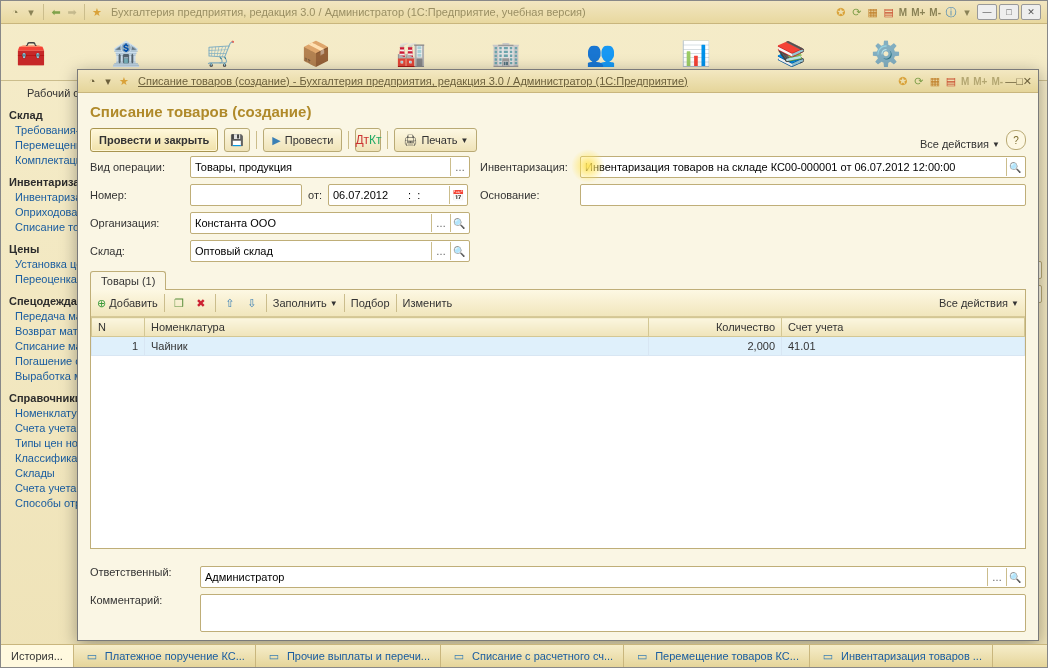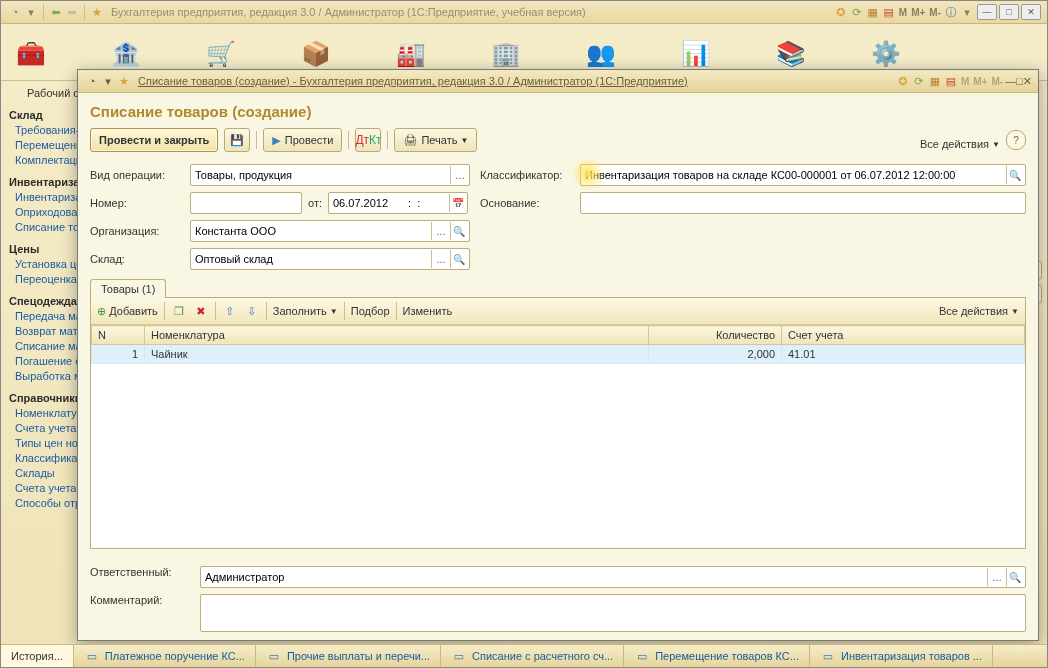--- a/index.html
+++ b/index.html
@@ -18,21 +18,21 @@
   .sidebar .first{color:#333;font-size:11px;margin:4px 8px 2px 22px}
   .sidebar h4{margin:10px 4px 3px 4px;font-size:11px;font-weight:bold;color:#2c2c2c}
   .sidebar a{display:block;color:#1a5da0;text-decoration:none;margin:3px 4px 3px 10px;font-size:11px;white-space:nowrap;overflow:hidden;text-overflow:clip}
   
   .inner-window{position:absolute;left:76px;top:68px;width:960px;height:570px;background:#faf6e4;border:1px solid #7a7a7a;box-shadow:0 4px 16px rgba(0,0,0,.35);display:flex;flex-direction:column}
   .inner-title{height:22px;background:linear-gradient(#f3e8c2,#e5d59a);display:flex;align-items:center;padding:0 6px;color:#6c603c;border-bottom:1px solid #c9b67d;font-size:11px}
   .inner-title .spacer{flex:1}
   .inner-title .mlabel{font-weight:bold;color:#b4a772;margin:0 2px;font-size:10px}
   .inner-body{flex:1;padding:10px 12px 8px 12px;display:flex;flex-direction:column;overflow:hidden}
   h1.form-title{margin:0 0 8px 0;font-size:15px;font-weight:bold;color:#b08a2a}
-  .cmdbar{display:flex;align-items:center;gap:6px;margin-bottom:12px}
+  .cmdbar{display:flex;align-items:center;gap:6px;margin-bottom:4px}
   .btn{height:22px;border:1px solid #b9aa75;background:linear-gradient(#fdf8e3,#efe3b8);border-radius:3px;padding:0 8px;display:inline-flex;align-items:center;font-size:11px;color:#333;cursor:pointer}
   .btn.primary{font-weight:bold;border-color:#a8944f;background:linear-gradient(#fff8db,#f0e1a9);box-shadow:inset 0 0 0 1px #fff7d6}
   .btn.icon-only{width:24px;padding:0;justify-content:center}
   .btn .caret{margin-left:3px;font-size:8px}
   .vdiv{width:1px;height:18px;background:#cbbd8c}
   .form-grid{display:grid;grid-template-columns:90px 280px 90px 1fr;column-gap:10px;row-gap:6px;align-items:center;margin-bottom:6px}
   .lbl{color:#333;font-size:11px;white-space:nowrap}
   .fld{height:20px;border:1px solid #bfae78;background:#fff;display:flex;align-items:center;border-radius:2px}
   .fld input{flex:1;border:none;outline:none;height:18px;padding:0 4px;font-size:11px;background:transparent}
   .fld .dots{width:18px;height:18px;border-left:1px solid #cbbd8c;display:flex;align-items:center;justify-content:center;font-size:10px;cursor:pointer;color:#555}
@@ -187,21 +187,21 @@
           <span class="help">?</span>
         </div>
       </div>
 
       <div class="form-grid">
         <div class="lbl">Вид операции:</div>
         <div class="fld">
           <input value="Товары, продукция" style="">
           <span class="dots">…</span>
         </div>
-        <div class="lbl">Классификатор:</div>
+        <div class="lbl">Инвентаризация:</div>
         <div class="fld" style="position:relative">
           <input value="Инвентаризация товаров на складе КС00-000001 от 06.07.2012 12:00:00" style="">
           <span class="mag">🔍</span>
           <div class="highlight" style="left:-10px;top:-8px"></div>
         </div>
 
         <div class="lbl">Номер:</div>
         <div style="display:flex;gap:6px;align-items:center">
           <div class="fld" style="width:110px">
               <input value="" style="">

